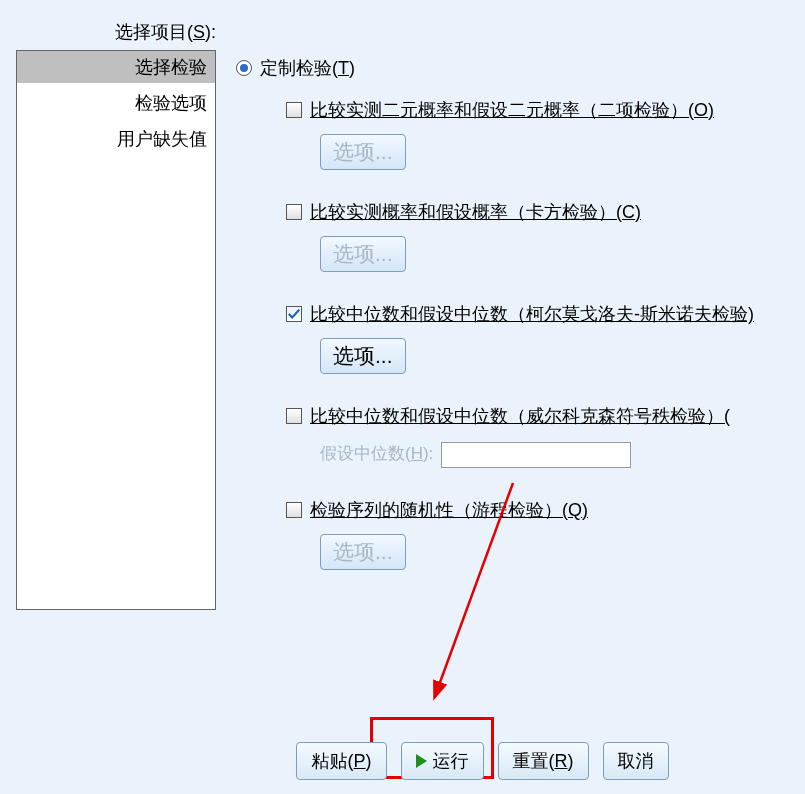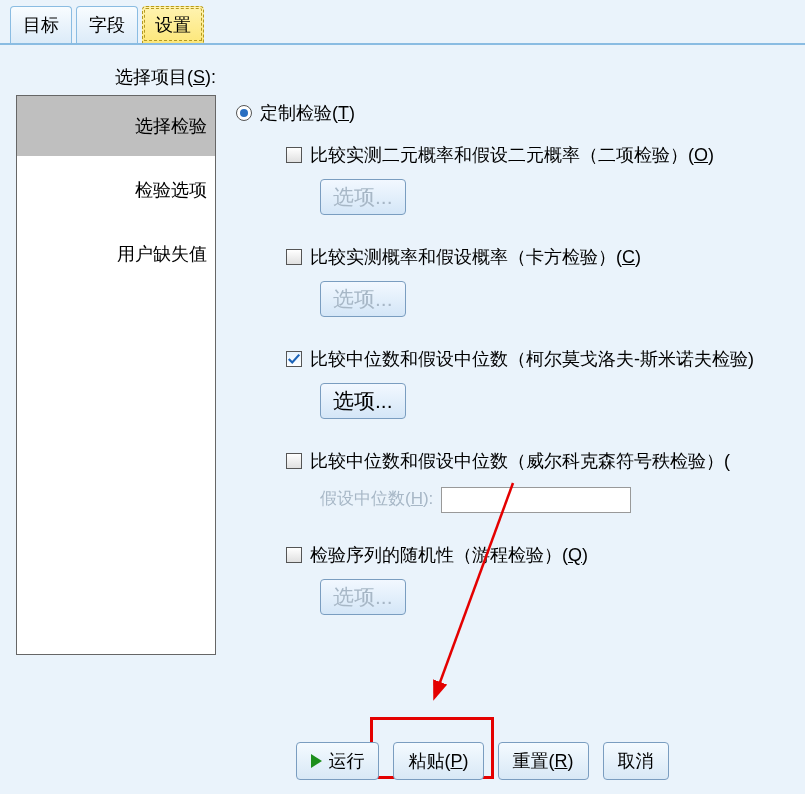--- a/index.html
+++ b/index.html
@@ -58,21 +58,21 @@
     font-size: 18px;
     margin-bottom: 6px;
   }
   .list-box {
     border: 1px solid #666;
     background: #fff;
     height: 560px;
     overflow: hidden;
   }
   .list-item {
-    padding: 18px 8px;
+    padding: 4px 8px;
     font-size: 18px;
     cursor: pointer;
   }
   .list-item.selected {
     background: #bfbfbf;
   }
   .list-item + .list-item {
     margin-top: 4px;
   }
   .right-col {
@@ -107,20 +107,21 @@
   .check-group {
     margin-bottom: 30px;
   }
   .check-row {
     display: flex;
     align-items: center;
     font-size: 18px;
     margin-bottom: 6px;
     flex-wrap: nowrap;
     white-space: nowrap;
+    text-decoration: underline;
   }
   .checkbox {
     width: 16px; height: 16px;
     border: 1px solid #555;
     background: linear-gradient(#fff,#e0e0e0);
     margin-right: 8px;
     display: inline-flex;
     align-items: center;
     justify-content: center;
     flex-shrink: 0;
@@ -204,25 +205,20 @@
     border-top: 7px solid transparent;
     border-bottom: 7px solid transparent;
     border-left: 11px solid #1c8f1c;
   }
 </style>
 </head>
 <body>
 
 <div class="window">
 
-  <div class="tabs-bar">
-    <div class="tab">目标</div>
-    <div class="tab">字段</div>
-    <div class="tab active">设置</div>
-  </div>
 
   <div class="content">
 
     <div class="left-col">
       <div class="sel-label">
         选择项目(<span class="under">S</span>):
       </div>
       <div class="list-box">
         <div class="list-item selected">选择检验</div>
         <div class="list-item">检验选项</div>
@@ -302,27 +298,27 @@
         <path d="M0,0 L8,3 L0,6 Z" fill="#e40000"></path>
       </marker>
     </defs>
     <line x1="90" y1="5" x2="12" y2="218" stroke="#e40000" stroke-width="2.5" marker-end="url(#ah)"></line>
   </svg>
 
   <div class="highlight-box"></div>
 
   <div class="button-bar">
     <div class="bar-btn">
+      <span>粘贴(<span class="under">P</span>)</span>
+    </div>
+    <div class="bar-btn">
       <span class="run-triangle"></span>
       <span>运行</span>
     </div>
     <div class="bar-btn">
-      <span>粘贴(<span class="under">P</span>)</span>
-    </div>
-    <div class="bar-btn">
       <span>重置(<span class="under">R</span>)</span>
     </div>
     <div class="bar-btn">
       <span>取消</span>
     </div>
   </div>
 
 </div>
 
 </body></html>

